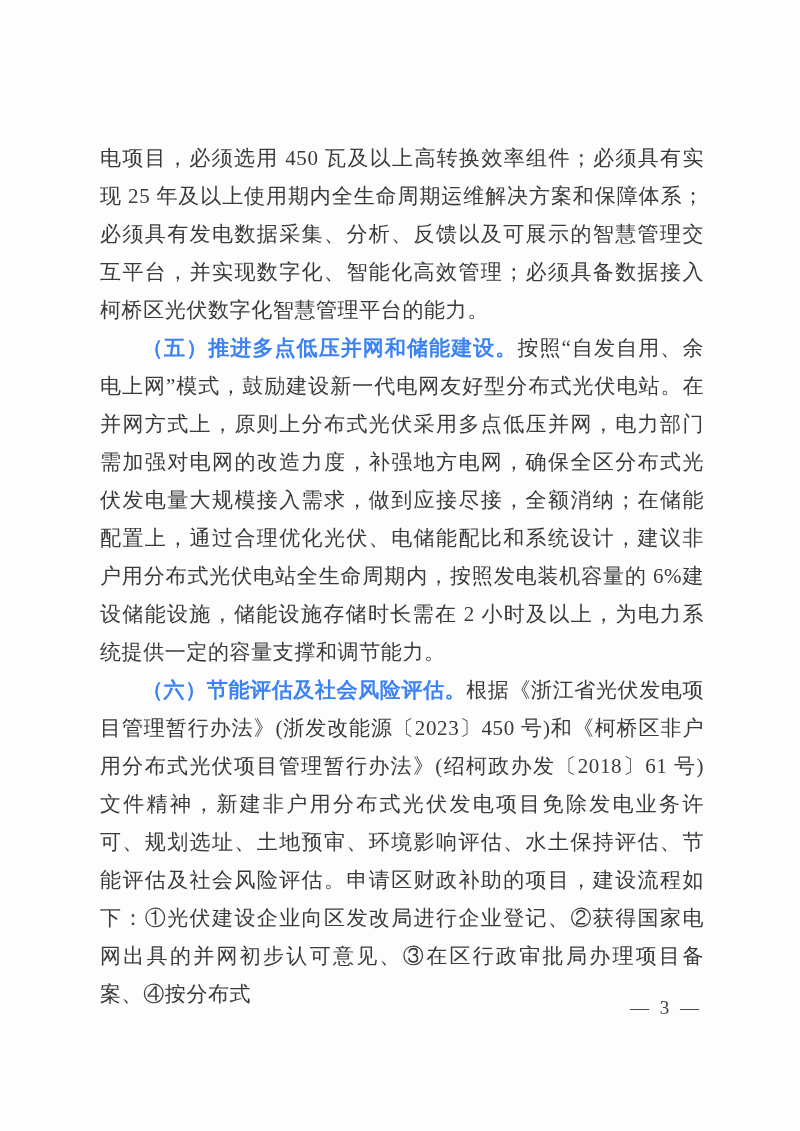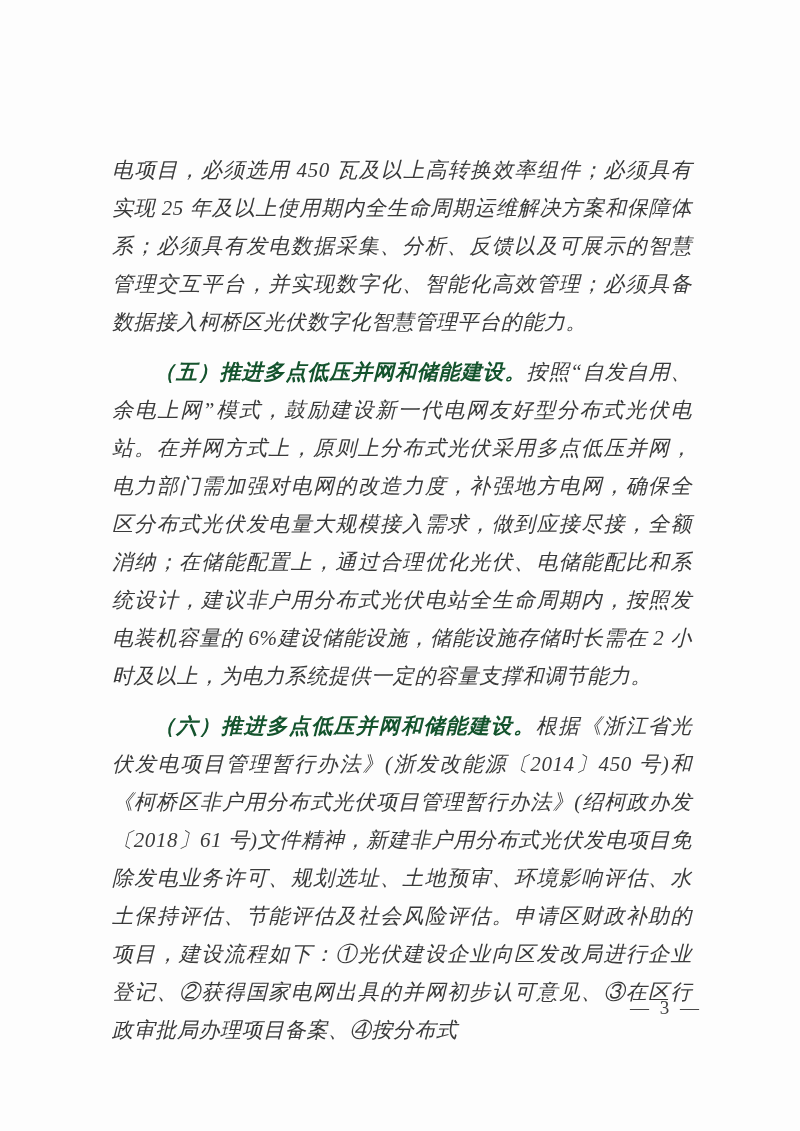--- a/index.html
+++ b/index.html
@@ -15,50 +15,49 @@
     overflow: hidden;
     font-family: "Liberation Serif", "DejaVu Serif", serif;
   }
   .textblock {
     position: absolute;
     left: 100px;
     top: 139px;
     width: 604px;
   }
   p.para {
-    margin: 12px;
+    margin: 0;
     padding: 0;
     font-size: 21px;
     line-height: 38px;
     color: #3a3a3a;
     text-align: justify;
     text-justify: inter-character;
     letter-spacing: 0.6px;
-    font-style: italic;
   }
   p.para.indent {
     text-indent: 42px;
   }
   .lead {
     font-weight: bold;
-    color: #14532d;
+    color: #3b82f6;
   }
   .page-number {
     position: absolute;
     top: 997px;
     right: 98px;
     font-size: 19px;
     color: #3f3f3f;
     letter-spacing: 3px;
     white-space: nowrap;
   }
 </style>
 </head>
 <body>
 
 <div class="sheet">
   <div class="textblock">
     <p class="para"><span>电项目，必须选用 450 瓦及以上高转换效率组件；必须具有实现 25 年及以上使用期内全生命周期运维解决方案和保障体系；必须具有发电数据采集、分析、反馈以及可展示的智慧管理交互平台，并实现数字化、智能化高效管理；必须具备数据接入柯桥区光伏数字化智慧管理平台的能力。</span></p>
     <p class="para indent"><span class="lead">（五）推进多点低压并网和储能建设。</span><span>按照“自发自用、余电上网”模式，鼓励建设新一代电网友好型分布式光伏电站。在并网方式上，原则上分布式光伏采用多点低压并网，电力部门需加强对电网的改造力度，补强地方电网，确保全区分布式光伏发电量大规模接入需求，做到应接尽接，全额消纳；在储能配置上，通过合理优化光伏、电储能配比和系统设计，建议非户用分布式光伏电站全生命周期内，按照发电装机容量的 6%建设储能设施，储能设施存储时长需在 2 小时及以上，为电力系统提供一定的容量支撑和调节能力。</span></p>
-    <p class="para indent"><span class="lead">（六）推进多点低压并网和储能建设。</span><span>根据《浙江省光伏发电项目管理暂行办法》(浙发改能源〔2014〕450 号)和《柯桥区非户用分布式光伏项目管理暂行办法》(绍柯政办发〔2018〕61 号)文件精神，新建非户用分布式光伏发电项目免除发电业务许可、规划选址、土地预审、环境影响评估、水土保持评估、节能评估及社会风险评估。申请区财政补助的项目，建设流程如下：①光伏建设企业向区发改局进行企业登记、②获得国家电网出具的并网初步认可意见、③在区行政审批局办理项目备案、④按分布式</span></p>
+    <p class="para indent"><span class="lead">（六）节能评估及社会风险评估。</span><span>根据《浙江省光伏发电项目管理暂行办法》(浙发改能源〔2023〕450 号)和《柯桥区非户用分布式光伏项目管理暂行办法》(绍柯政办发〔2018〕61 号)文件精神，新建非户用分布式光伏发电项目免除发电业务许可、规划选址、土地预审、环境影响评估、水土保持评估、节能评估及社会风险评估。申请区财政补助的项目，建设流程如下：①光伏建设企业向区发改局进行企业登记、②获得国家电网出具的并网初步认可意见、③在区行政审批局办理项目备案、④按分布式</span></p>
   </div>
   <div class="page-number">— 3 —</div>
 </div>
 
 </body></html>

